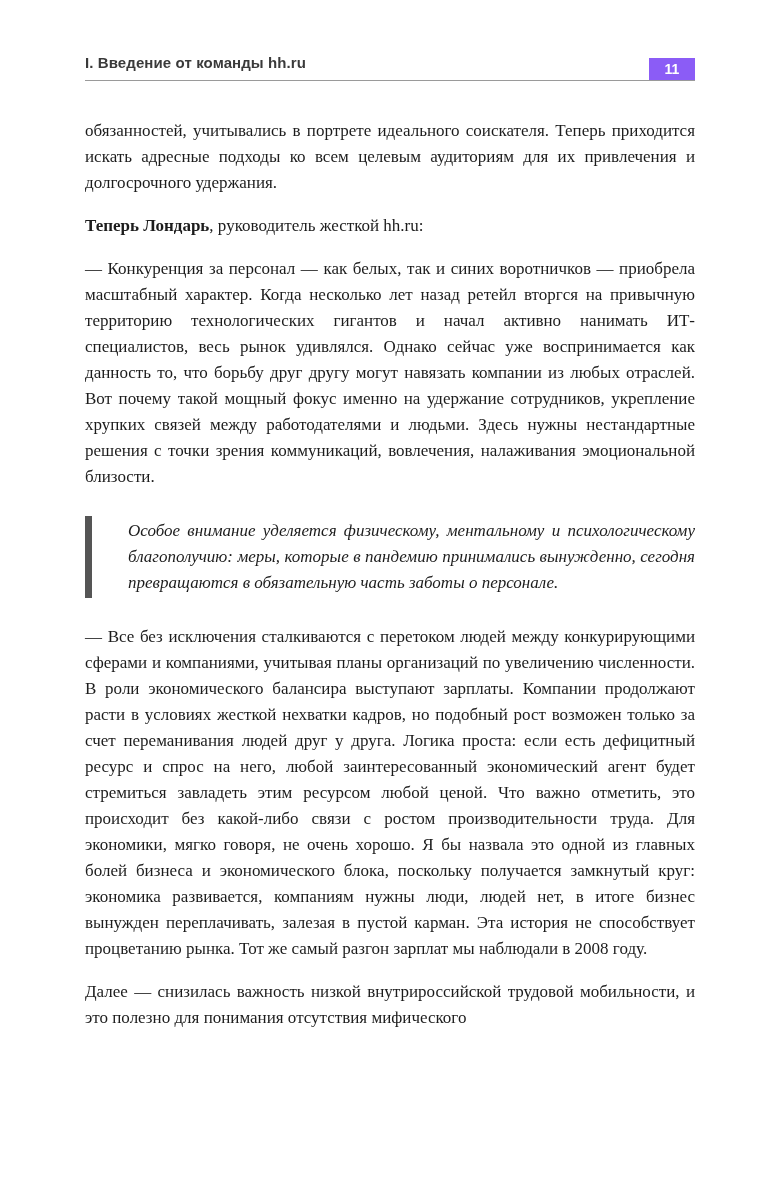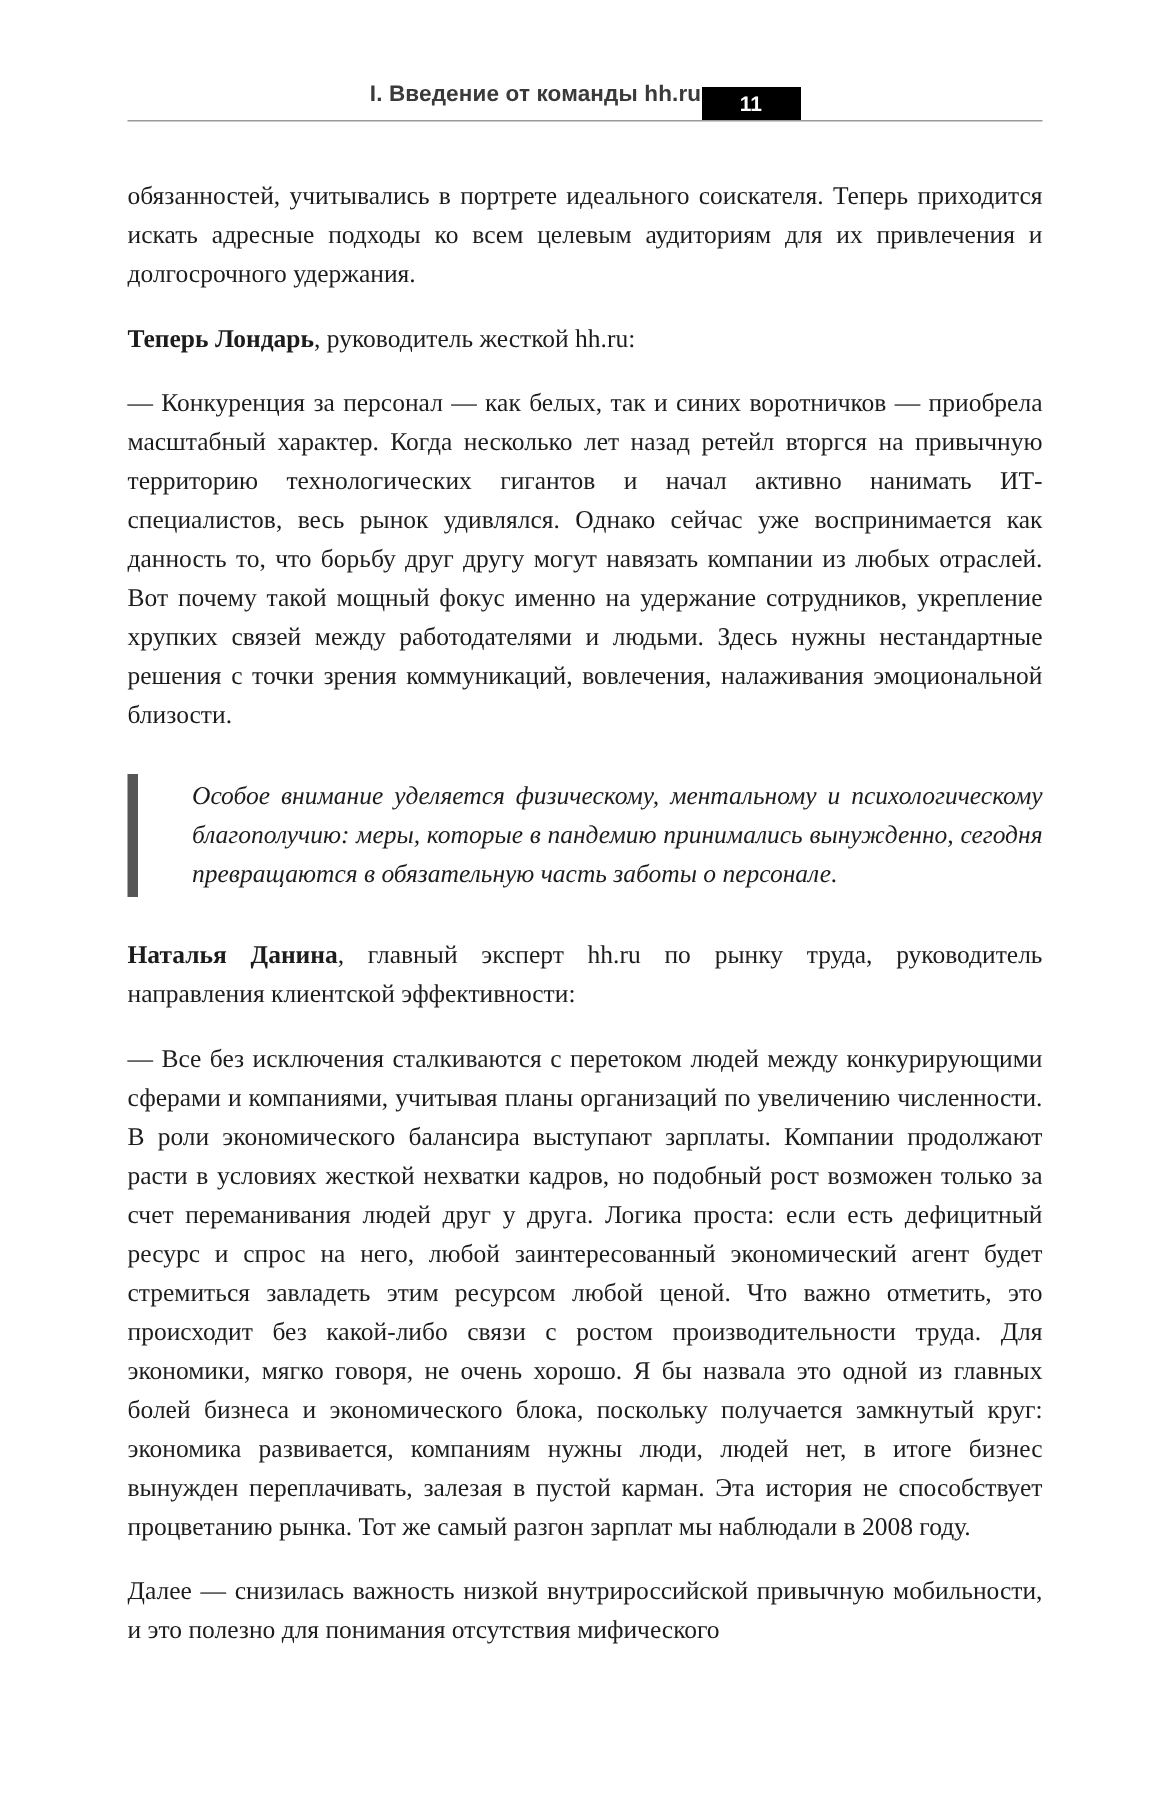--- a/index.html
+++ b/index.html
@@ -12,38 +12,38 @@
     font-family: "Liberation Serif", serif;
     overflow: hidden;
   }
   .page {
     width: 780px;
     height: 1200px;
     padding: 54px 85px 0 85px;
   }
   .page-header {
     display: flex;
-    justify-content: center;
+    justify-content: space-between;
     align-items: flex-end;
     border-bottom: 1px solid #9a9a9a;
     font-family: "Liberation Sans", sans-serif;
   }
   .header-title {
     font-size: 15px;
     font-weight: 700;
     color: #3a3a3a;
     margin-bottom: 9px;
     letter-spacing: 0.1px;
   }
   .page-badge {
-    background: #000000;
+    background: #8b5cf6;
     color: #ffffff;
     font-size: 14px;
     font-weight: 700;
-    width: 66px;
+    width: 46px;
     height: 22px;
     display: flex;
     align-items: center;
     justify-content: center;
   }
   .content {
     margin-top: 37px;
     font-size: 17px;
     line-height: 26px;
   }
@@ -75,21 +75,20 @@
     <p>обязанностей, учитывались в портрете идеального соискателя. Теперь приходится искать адресные подходы ко всем целевым аудиториям для их привлечения и долгосрочного удержания.</p>
 
     <p><span class="speaker-name">Теперь Лондарь</span><span>, руководитель жесткой hh.ru:</span></p>
 
     <p>— Конкуренция за персонал — как белых, так и синих воротничков — приобрела масштабный характер. Когда несколько лет назад ретейл вторгся на привычную территорию технологических гигантов и начал активно нанимать ИТ-специалистов, весь рынок удивлялся. Однако сейчас уже воспринимается как данность то, что борьбу друг другу могут навязать компании из любых отраслей. Вот почему такой мощный фокус именно на удержание сотрудников, укрепление хрупких связей между работодателями и людьми. Здесь нужны нестандартные решения с точки зрения коммуникаций, вовлечения, налаживания эмоциональной близости.</p>
 
     <blockquote class="pull-quote">
       <span>Особое внимание уделяется физическому, ментальному и психологическому благополучию: меры, которые в пандемию принимались вынужденно, сегодня превращаются в обязательную часть заботы о персонале.</span>
     </blockquote>
 
-    <p><span class="speaker-name">Наталья Данина</span><span>, главный эксперт hh.ru по рынку труда, руководитель направления клиентской эффективности:</span></p>
 
     <p>— Все без исключения сталкиваются с перетоком людей между конкурирующими сферами и компаниями, учитывая планы организаций по увеличению численности. В роли экономического балансира выступают зарплаты. Компании продолжают расти в условиях жесткой нехватки кадров, но подобный рост возможен только за счет переманивания людей друг у друга. Логика проста: если есть дефицитный ресурс и спрос на него, любой заинтересованный экономический агент будет стремиться завладеть этим ресурсом любой ценой. Что важно отметить, это происходит без какой-либо связи с ростом производительности труда. Для экономики, мягко говоря, не очень хорошо. Я бы назвала это одной из главных болей бизнеса и экономического блока, поскольку получается замкнутый круг: экономика развивается, компаниям нужны люди, людей нет, в итоге бизнес вынужден переплачивать, залезая в пустой карман. Эта история не способствует процветанию рынка. Тот же самый разгон зарплат мы наблюдали в 2008 году.</p>
 
-    <p>Далее — снизилась важность низкой внутрироссийской привычную мобильности, и это полезно для понимания отсутствия мифического</p>
+    <p>Далее — снизилась важность низкой внутрироссийской трудовой мобильности, и это полезно для понимания отсутствия мифического</p>
 
   </main>
 
 </div>
 
 </body></html>

